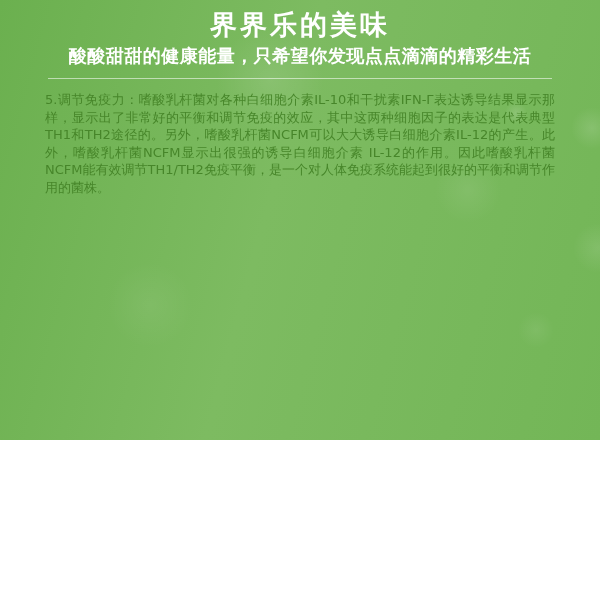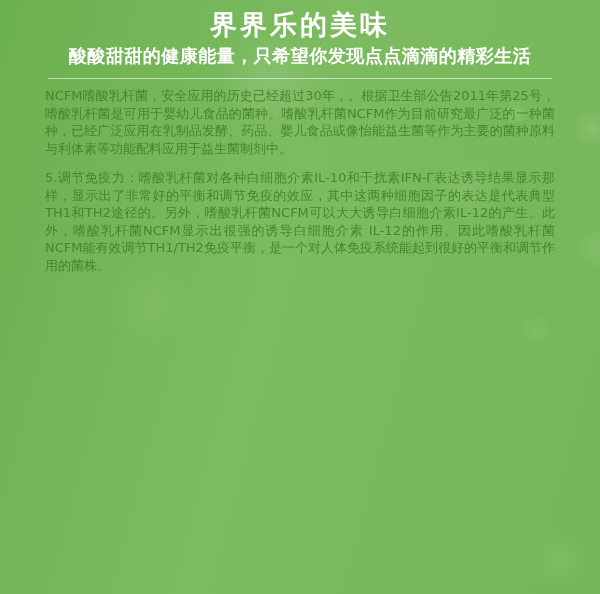--- a/index.html
+++ b/index.html
@@ -2,21 +2,21 @@
 <html><head>
 <meta charset="utf-8">
 <style>
   html, body {
     margin: 0;
     padding: 0;
   }
   .page {
     position: relative;
     width: 600px;
-    height: 594px;
+    height: 440px;
     overflow: hidden;
     font-family: "DejaVu Sans", "Liberation Sans", sans-serif;
     background:
       radial-gradient(circle 75px at 270px 80px,  rgba(255,255,255,0.10), rgba(255,255,255,0) 72%),
       radial-gradient(circle 16px at 516px 113px, rgba(255,255,255,0.16), rgba(255,255,255,0) 70%),
       radial-gradient(circle 30px at 592px 128px, rgba(255,255,255,0.13), rgba(255,255,255,0) 70%),
       radial-gradient(circle 46px at 468px 190px, rgba(255,255,255,0.08), rgba(255,255,255,0) 72%),
       radial-gradient(circle 36px at 598px 248px, rgba(255,255,255,0.10), rgba(255,255,255,0) 70%),
       radial-gradient(circle 60px at 150px 305px, rgba(255,255,255,0.06), rgba(255,255,255,0) 72%),
       radial-gradient(circle 26px at 536px 330px, rgba(255,255,255,0.07), rgba(255,255,255,0) 70%),
@@ -79,21 +79,20 @@
     <h1 class="hero-title">界界乐的美味</h1>
     <div class="hero-subtitle">酸酸甜甜的健康能量，只希望你发现点点滴滴的精彩生活</div>
   </div>
 
   <div class="divider"></div>
 
   <div class="content">
 
 
 
-    <p class="body-para">NCFM嗜酸乳杆菌，安全应用的历史已经超过30年，。根据卫生部公告2011年第25号，嗜酸乳杆菌是可用于婴幼儿食品的菌种。嗜酸乳杆菌NCFM作为目前研究最广泛的一种菌种，已经广泛应用在乳制品发酵、药品、婴儿食品或像怡能益生菌等作为主要的菌种原料与利体素等功能配料应用于益生菌制剂中。</p>
 
 
 
 
     <p class="body-para gap-md">5.调节免疫力：嗜酸乳杆菌对各种白细胞介素IL-10和干扰素IFN-Γ表达诱导结果显示那样，显示出了非常好的平衡和调节免疫的效应，其中这两种细胞因子的表达是代表典型TH1和TH2途径的。另外，嗜酸乳杆菌NCFM可以大大诱导白细胞介素IL-12的产生。此外，嗜酸乳杆菌NCFM显示出很强的诱导白细胞介素 IL-12的作用。因此嗜酸乳杆菌NCFM能有效调节TH1/TH2免疫平衡，是一个对人体免疫系统能起到很好的平衡和调节作用的菌株。</p>
 
   </div>
 
 </div>
 

